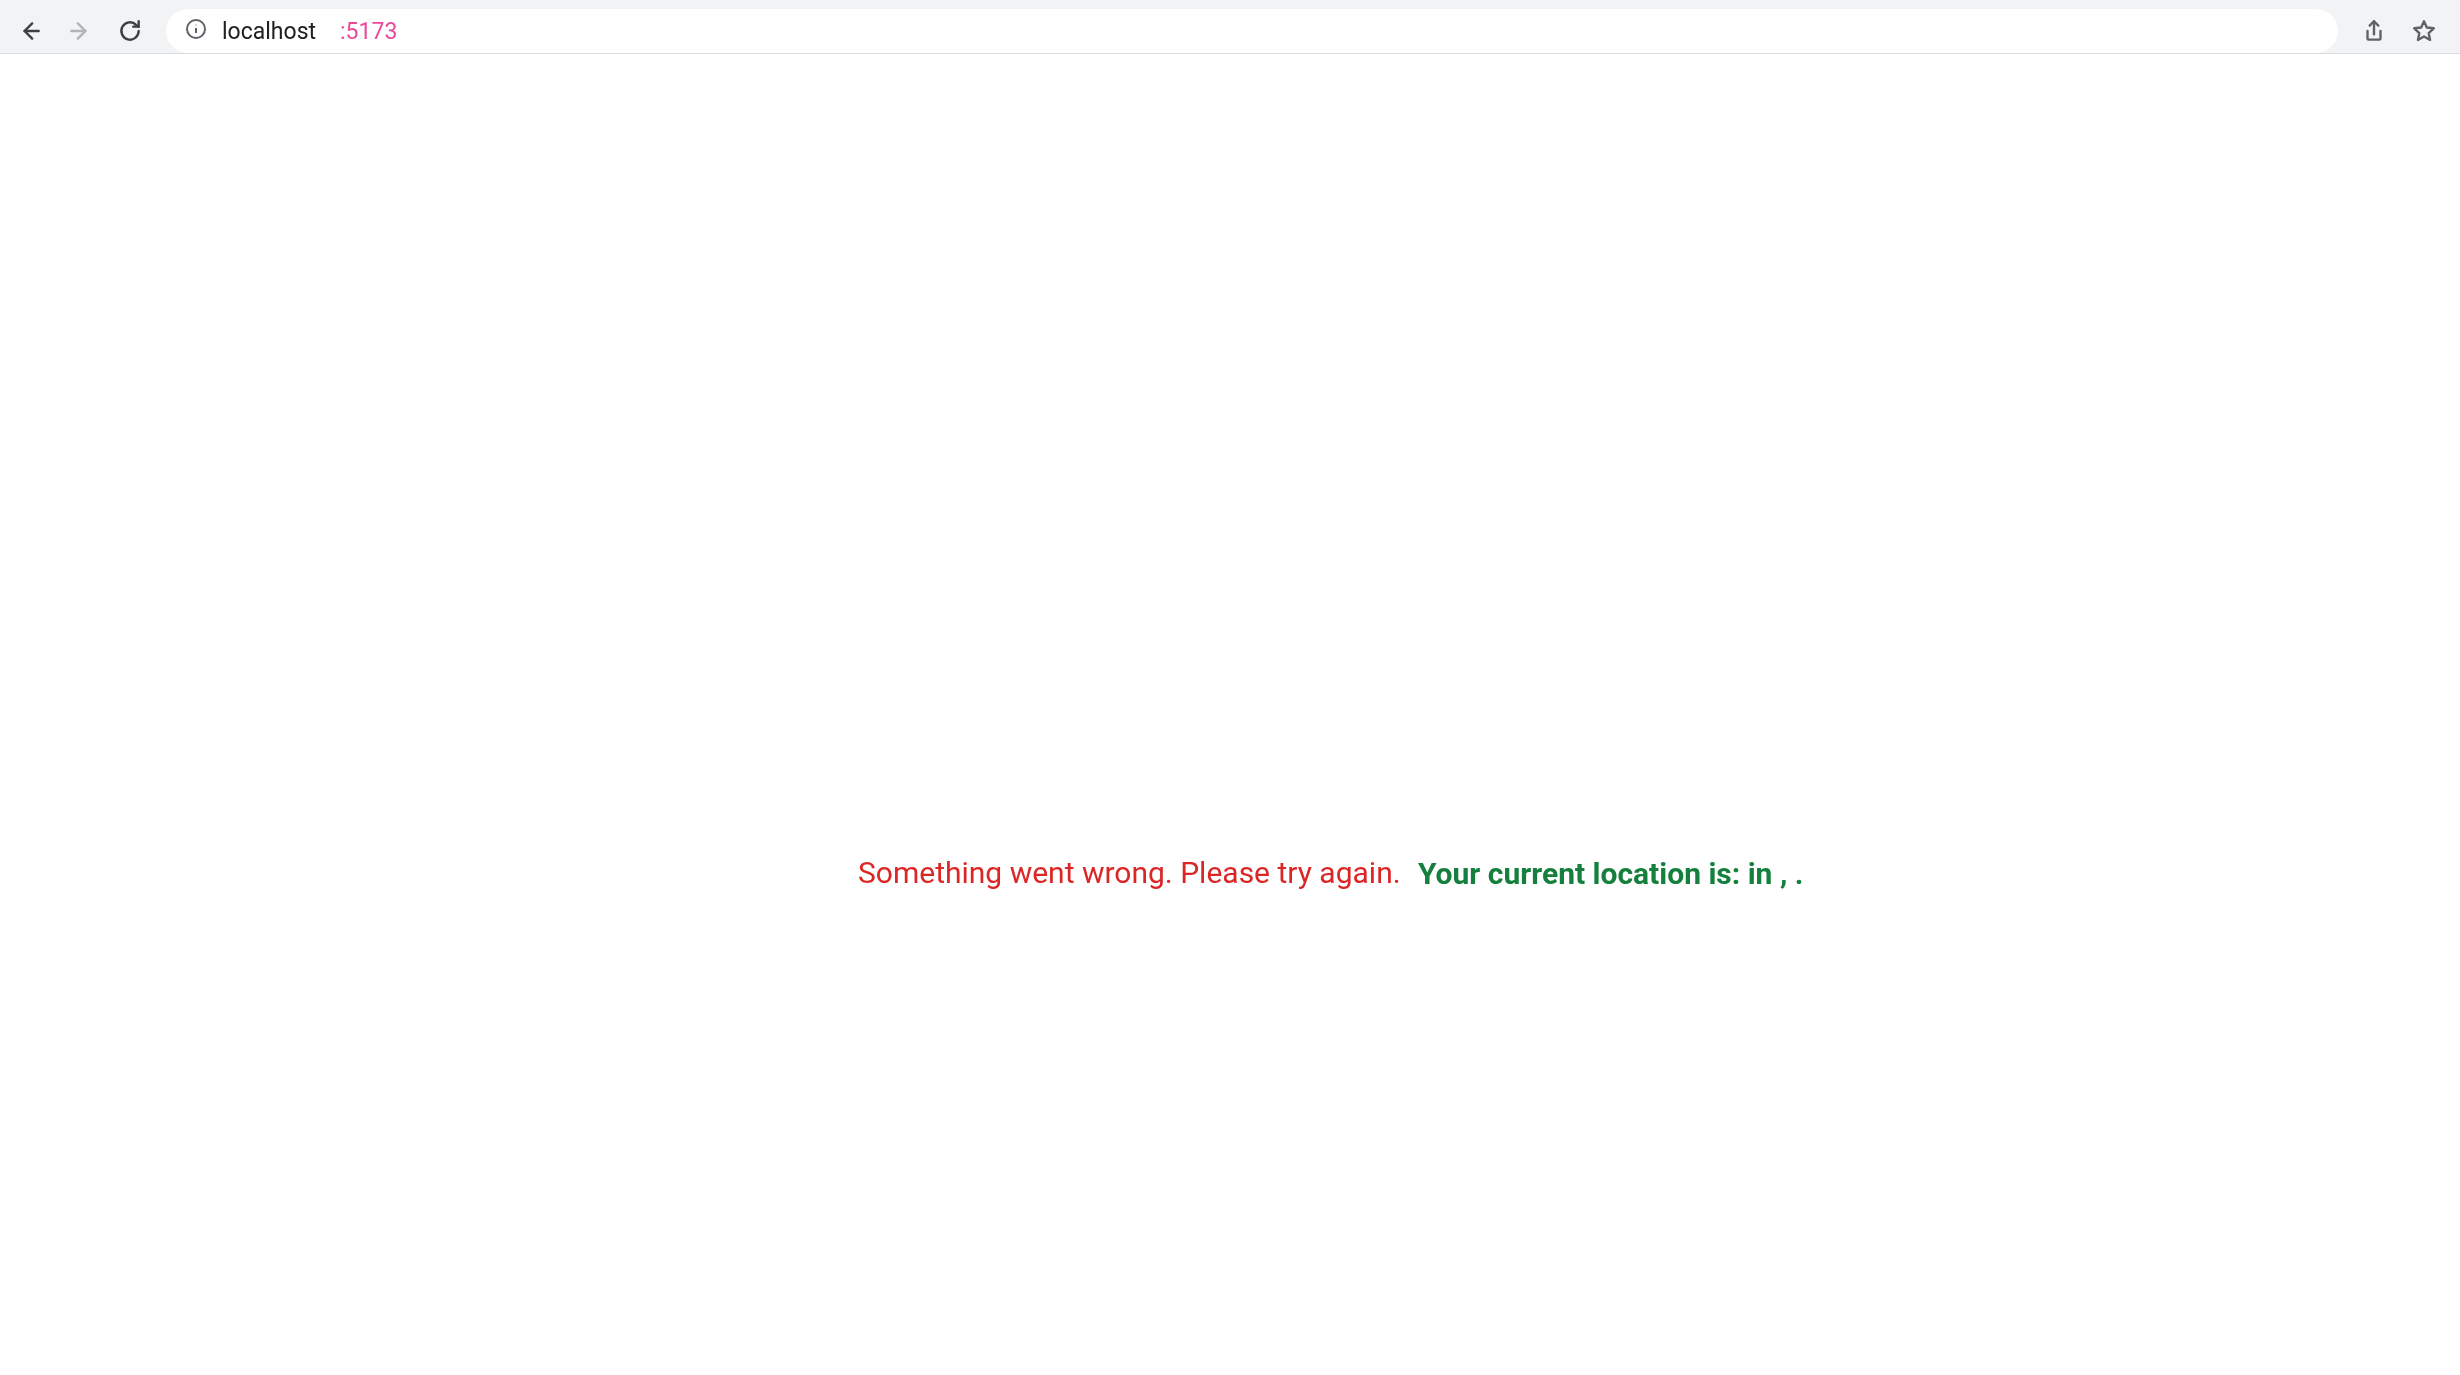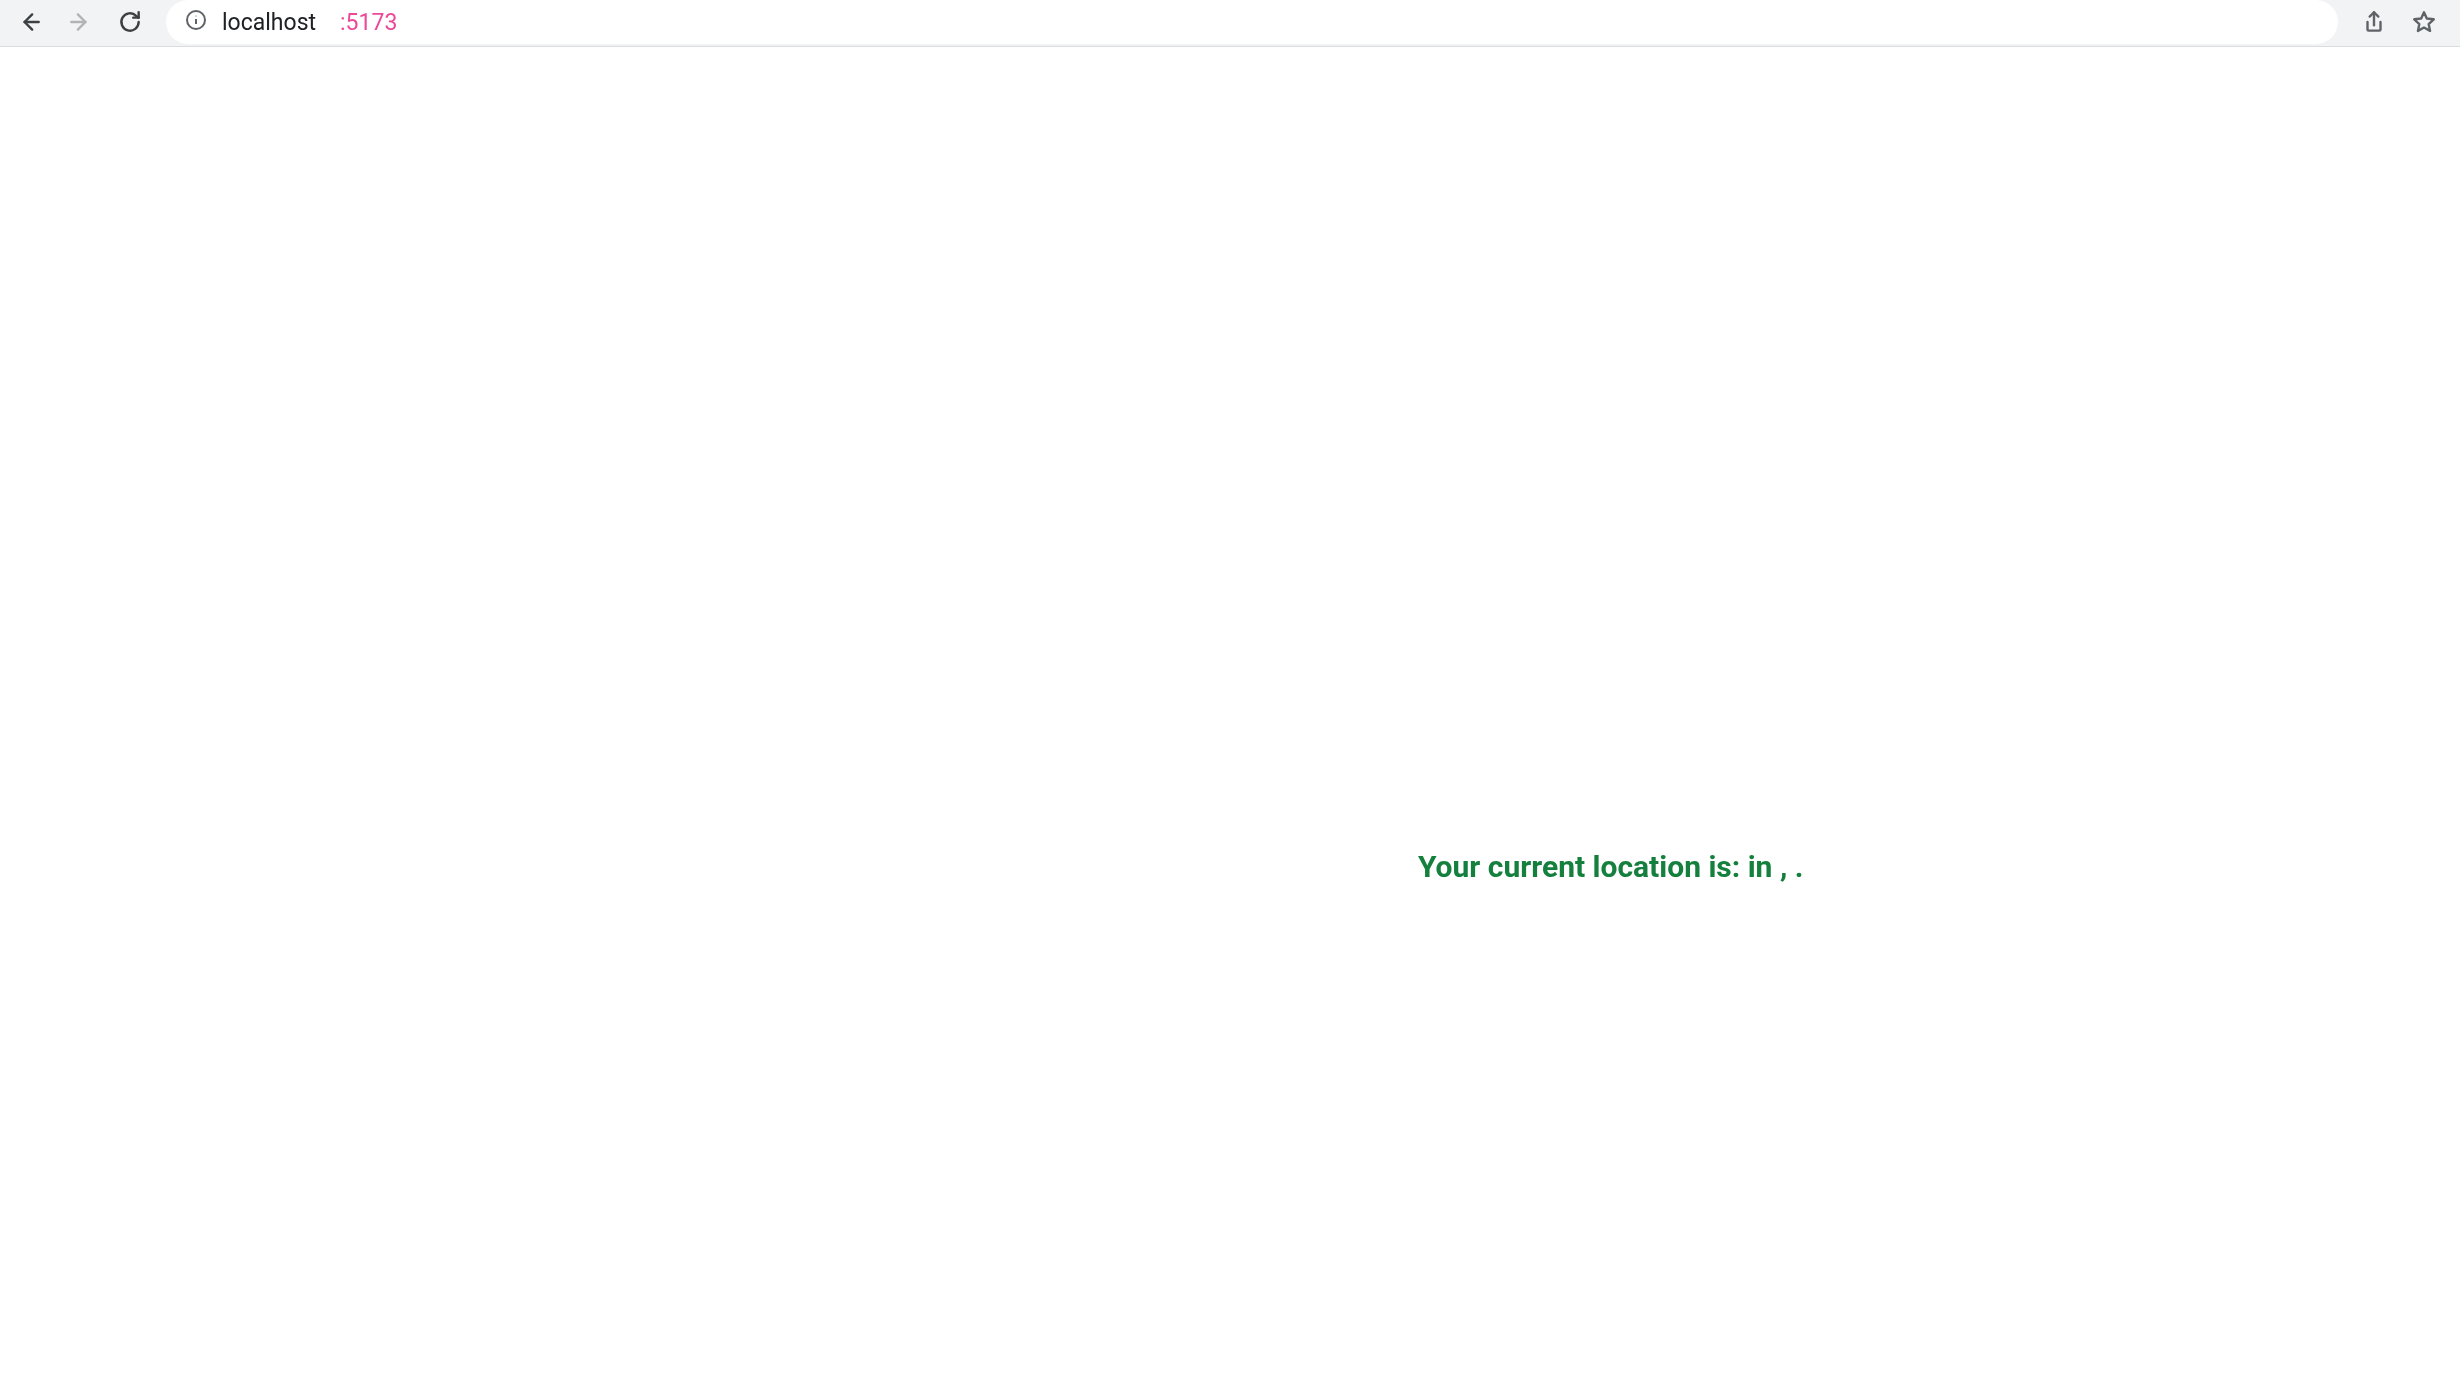--- a/index.html
+++ b/index.html
@@ -8,25 +8,25 @@
       box-sizing: border-box;
     }
     body {
       font-family: -apple-system, BlinkMacSystemFont, "Segoe UI", Roboto, Helvetica, Arial, sans-serif;
       background: #ffffff;
       width: 2460px;
       height: 1375px;
       overflow: hidden;
     }
     .browser-chrome {
-      height: 47px;
+      height: 54px;
       background: #f1f3f4;
       border-bottom: 1px solid #dadce0;
       display: flex;
-      align-items: flex-start;
+      align-items: flex-end;
       padding: 0 8px;
       gap: 6px;
     }
     .nav-button {
       width: 44px;
       height: 44px;
       display: flex;
       align-items: center;
       justify-content: center;
       border-radius: 50%;
@@ -165,15 +165,16 @@
     <div class="nav-button">
       <svg viewBox="0 0 24 24">
         <polygon points="12 3 14.6 8.8 21 9.5 16.3 13.9 17.6 20.2 12 17 6.4 20.2 7.7 13.9 3 9.5 9.4 8.8 12 3"></polygon>
       </svg>
     </div>
   </div>
 </div>
 
 <div class="page-content">
   <div class="content-block">
+    <p class="error-message">Something went wrong. Please try again.</p>
   </div>
   <p class="location-text">Your current location is: in , .</p>
 </div>
 
 </body></html>

